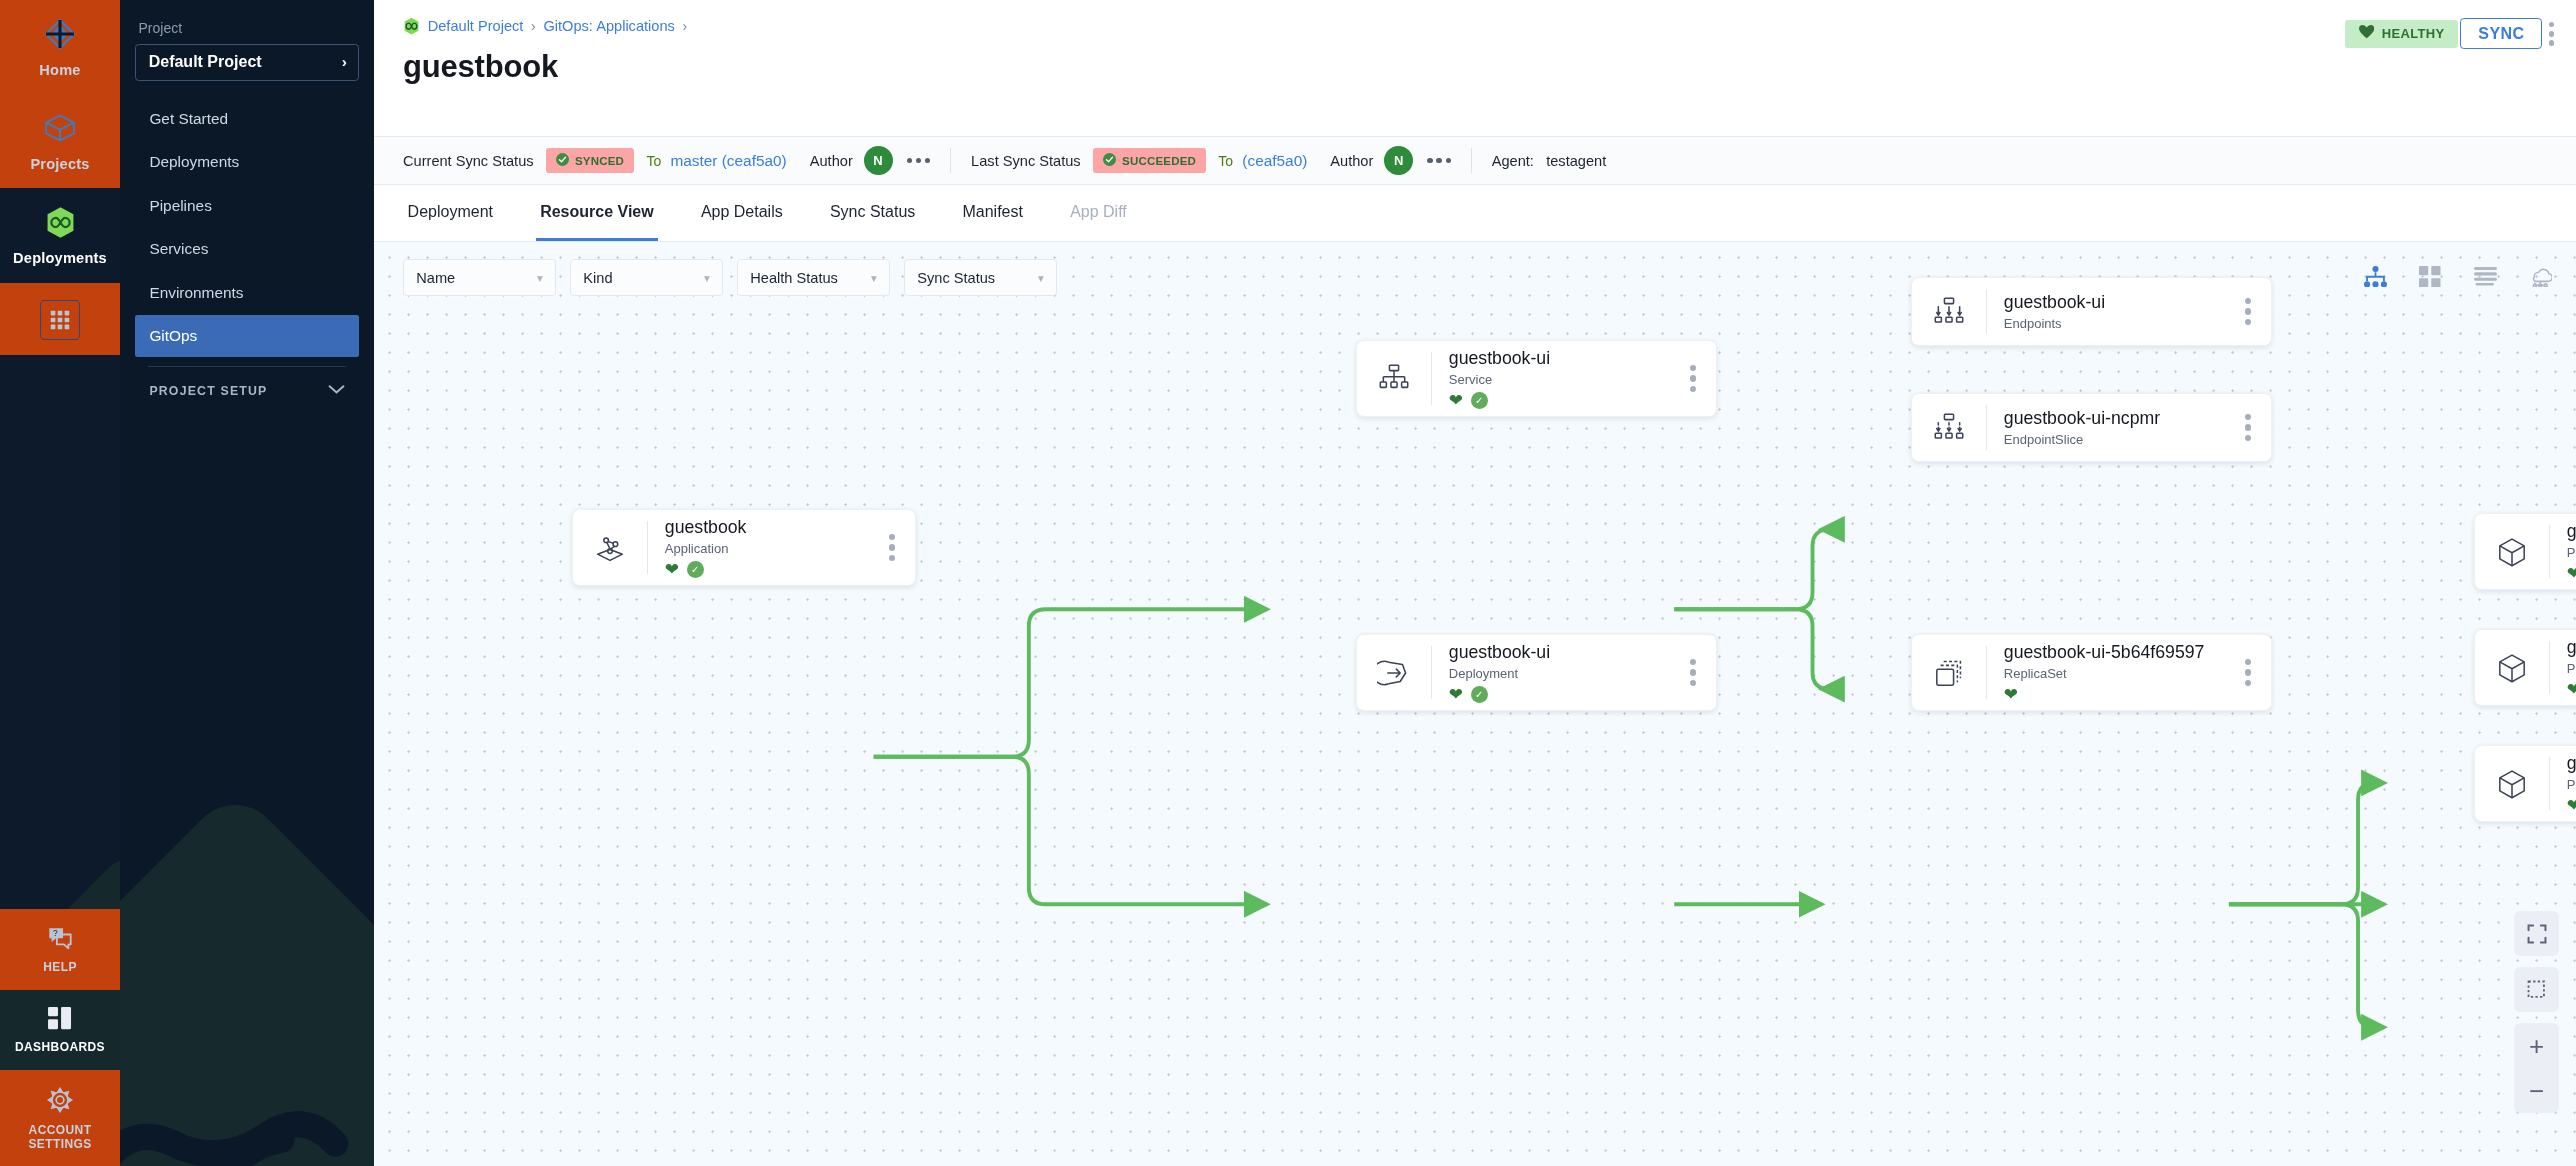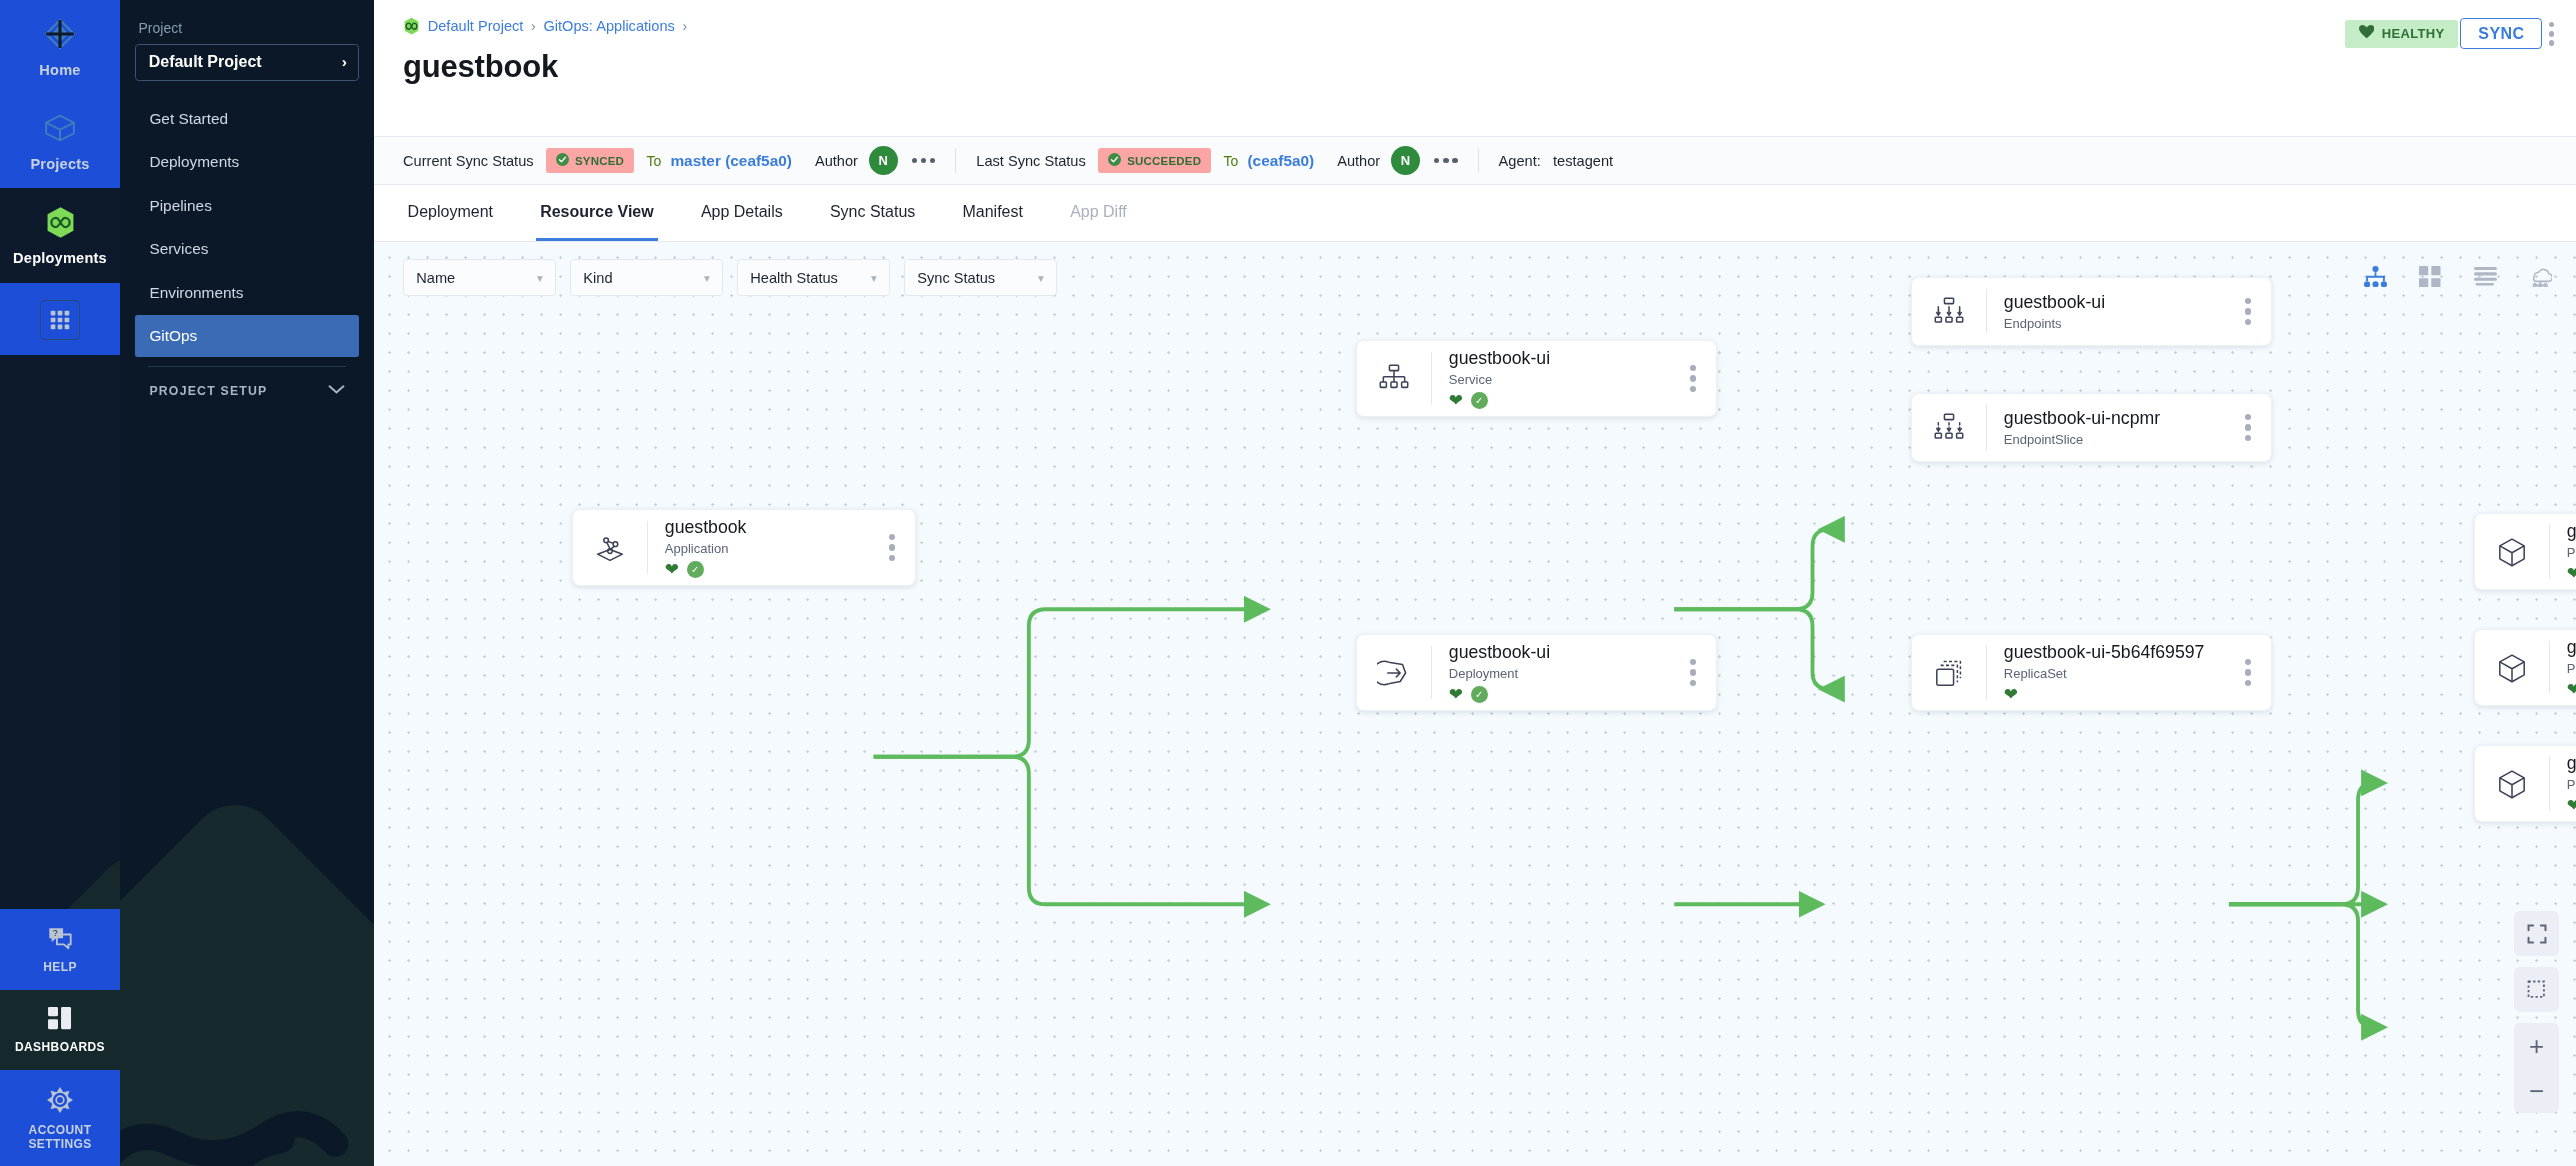--- a/index.html
+++ b/index.html
@@ -20,21 +20,21 @@
     overflow: hidden;
   }
   .rail-deco { position: absolute; left: -31px; bottom: -69px; width: 323px; height: 323px;
      background: #16292c; transform: rotate(45deg); border-radius: 31px; opacity: .95; }
   .rail-inner { position: relative; z-index: 2; }
   .rail-item {
     width: 120px; padding: 17px 3.1px 15.4px;
     display: flex; flex-direction: column; align-items: center; justify-content: center;
     gap: 7.7px; cursor: pointer;
   }
-  .rail-item.tint { background: #1d4ed8; }
+  .rail-item.tint { background: #c2410c; }
   .rail-item .rl {
     color: #c7d2de; font-size: 14.6px; font-weight: 700; text-align: center; line-height: 1.15;
     letter-spacing: 0.2px;
   }
   .rail-item.active .rl { color:#ffffff; }
   .rail-sq {
     width: 40px; height: 40px; border: 0.8px solid #2b4a74; border-radius: 4.6px;
     display:flex; align-items:center; justify-content:center;
   }
   .rail-bottom { position:absolute; left:0; bottom:0; width:120px; z-index:3; }
@@ -99,21 +99,21 @@
     height: 48px; background:#f9fbfd; border-bottom:0.8px solid #e6eaf0;
     display:flex; align-items:center; padding: 0 29px; gap: 0px;
   }
   .sb-lbl { font-size:14.6px; color:#1d2330; }
   .chip {
     background:#fca5a5; border-radius:3.1px; height:24.6px; display:flex; align-items:center;
     gap:6.1px; padding:0 10px; margin:0 12.3px; font-size:11.5px; font-weight:700;
     color:#2f6e34; letter-spacing:0.2px;
   }
   .sb-to { font-size:14px; color:#4d7c0f; margin-right:9.2px; }
-  .sb-link { font-size:15.4px; color:#3b7ddd; font-weight:700; cursor:pointer; }
+  .sb-link { font-size:15.4px; color:#3b7ddd; font-weight:400; cursor:pointer; }
   .sb-author { font-size:14.6px; color:#1d2330; margin-left: 23px; margin-right:10.8px;}
   .avatar {
     width:29px; height:29px; border-radius:50%; background:#2f8b3c; color:#fff;
     display:flex; align-items:center; justify-content:center; font-size:13px; font-weight:700;
   }
   .kebab-h { display:flex; gap:3.8px; margin-left:14px; cursor:pointer; }
   .kebab-h i { width:5.4px; height:5.4px; border-radius:50%; background:#585f6e; display:block;}
   .vsep { width:0.8px; height:24.6px; background:#dde3ea; margin: 0 20px; }
 
   .tabs { height: 57px; display:flex; align-items:stretch; padding-left: 29px; border-bottom:0.8px solid #e6eaf0;}

